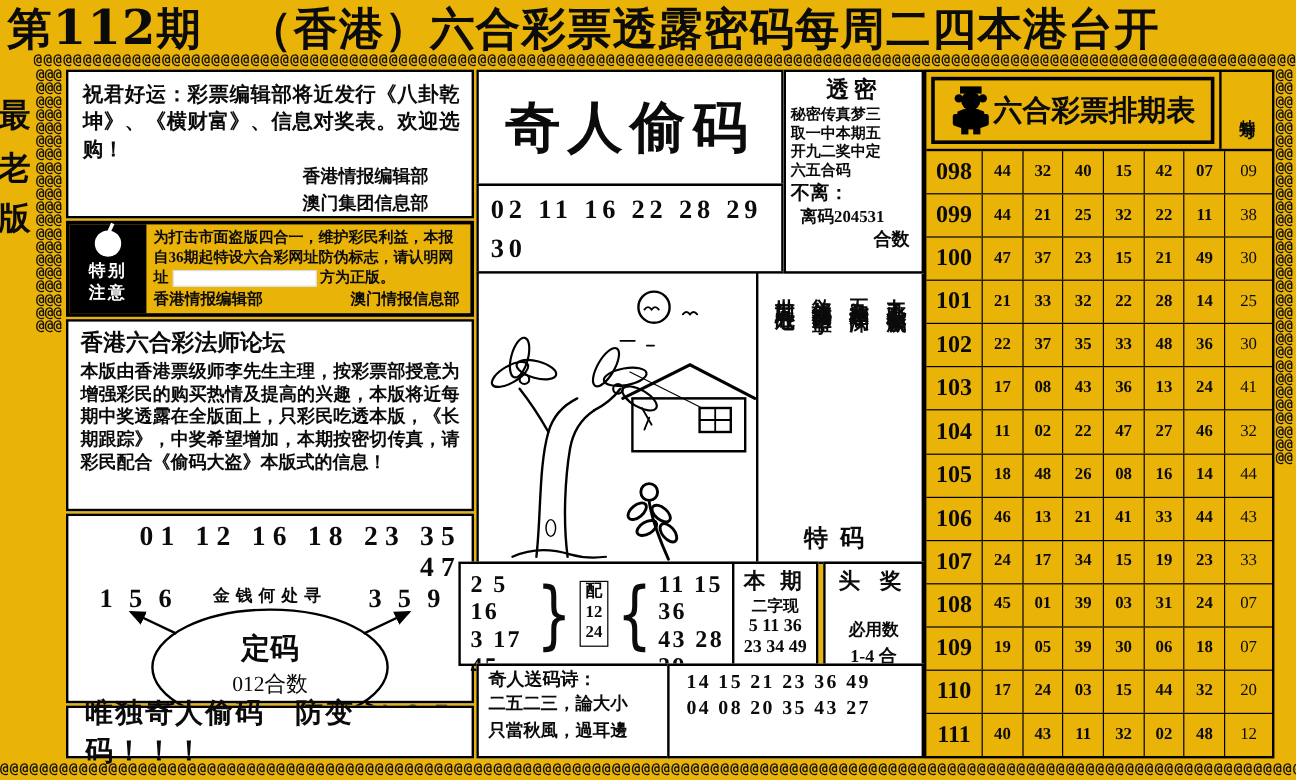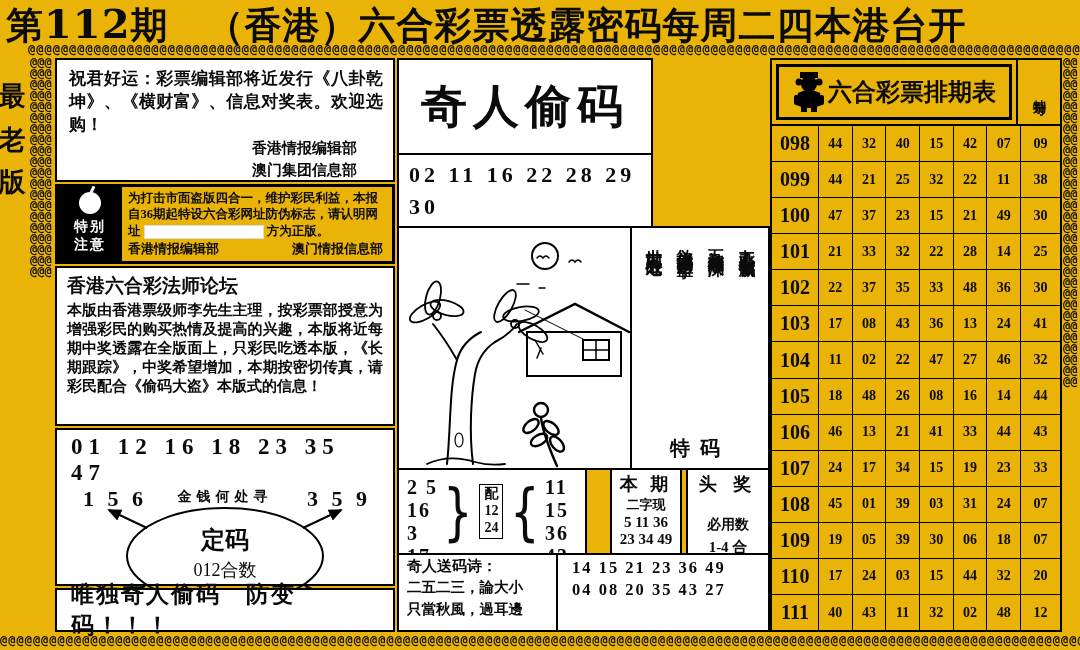--- a/index.html
+++ b/index.html
@@ -32,21 +32,21 @@
   .redact{display:inline-block;width:118px;height:12px;background:#fff;border:1px solid #ddd;
           vertical-align:middle;}
   .notice-foot{display:flex;justify-content:space-between;font-size:13px;font-weight:900;
                margin-top:2px;padding-right:4px;}
   
   .forum{left:55px;top:266px;width:340px;height:160px;padding:5px 10px;}
   .forum .t{font-size:19px;font-weight:900;margin-bottom:2px;}
   .forum .p{font-size:15px;line-height:1.27;text-align:justify;font-weight:600;}
   
   .numsbox{left:55px;top:428px;width:340px;height:158px;padding:4px 8px;}
-  .numsbox .row{font-size:23px;font-weight:700;letter-spacing:6px;padding-left:6px;}
+  .numsbox .row{font-size:23px;font-weight:700;letter-spacing:6px;padding-left:6px;text-align:right;}
   .diagram{position:relative;width:100%;height:122px;}
   .diagram svg{position:absolute;left:50%;top:8px;transform:translateX(-50%);}
   .dg-corner{position:absolute;font-size:22px;font-weight:700;letter-spacing:4px;}
   .dg-arc{position:absolute;left:50%;top:2px;transform:translateX(-50%);font-size:14px;
           font-weight:700;letter-spacing:5px;white-space:nowrap;}
   .dg-c1{position:absolute;left:50%;top:38px;transform:translateX(-50%);font-size:24px;
          font-weight:900;font-family:"Liberation Sans",sans-serif;}
   .dg-c2{position:absolute;left:50%;top:72px;transform:translateX(-50%);font-size:18px;
          font-weight:400;white-space:nowrap;}
   
@@ -64,21 +64,21 @@
   .poem-cols .col{writing-mode:vertical-rl;text-orientation:upright;font-size:16.5px;
                   font-weight:700;letter-spacing:2px;}
   .tema{text-align:center;font-size:20px;font-weight:900;letter-spacing:10px;padding-bottom:2px;}
   .toumi{left:653px;top:58px;width:117px;height:170px;padding:2px 4px;text-align:left;}
   .toumi .t{text-align:center;font-size:19px;font-weight:900;letter-spacing:4px;}
   .toumi .l{font-size:12.5px;font-weight:700;line-height:1.25;white-space:nowrap;}
   .toumi .buli{font-size:16px;font-weight:900;}
   .toumi .lima{font-size:14px;font-weight:700;padding-left:8px;}
   .toumi .heshu{font-size:15px;font-weight:700;text-align:right;padding-right:6px;}
   
-  .brace{left:397px;top:468px;width:190px;height:87px;display:flex;align-items:center;
+  .brace{left:382px;top:468px;width:230px;height:87px;display:flex;align-items:center;
          padding:2px 4px;}
   .brace .colnums{display:flex;flex-direction:column;justify-content:space-between;
                   height:72px;font-size:20px;font-weight:700;letter-spacing:2px;}
   .brace .bchar{font-size:62px;font-weight:400;font-family:"DejaVu Sans",sans-serif;
                 transform:scaleX(.75);line-height:1;}
   .peibox{border:1.5px solid #000;font-size:14px;font-weight:700;text-align:center;
           padding:1px 4px;line-height:1.2;margin:0 2px;}
   .benqi{left:610px;top:468px;width:72px;height:87px;text-align:center;padding-top:2px;}
   .benqi .t{font-size:18px;font-weight:900;letter-spacing:4px;}
   .benqi .s{font-size:13px;font-weight:700;}
@@ -102,21 +102,21 @@
   .sched-sp{width:42px;border-left:2px solid #000;display:flex;align-items:center;
             justify-content:center;writing-mode:vertical-rl;text-orientation:upright;
             font-size:13px;font-weight:700;letter-spacing:2px;}
   .sched-body{flex:1;display:flex;flex-direction:column;}
   .sched-row{flex:1;display:grid;grid-template-columns:46px repeat(6,1fr) 40px;
              border-top:1px solid #000;}
   .sched-row:first-child{border-top:none;}
   .sched-row .cell{border-left:1px solid #000;display:flex;align-items:center;
                    justify-content:center;font-size:14px;font-weight:600;}
   .sched-row .period{border-left:none;font-size:20px;font-weight:700;}
-  .sched-row .special{font-weight:700;}
+  .sched-row .special{font-weight:400;}
   svg{display:block;}
 </style>
 </head>
 <body>
 
 <div class="page">
 
   <div class="abs hdr">
     <span>第</span><span class="issue">112</span><span>期</span>　<span>（香港）六合彩票透露密码每周二四本港台开</span>
   </div>
@@ -244,20 +244,30 @@
   <div class="b poembox">
     <div class="poem-cols">
       <div class="col">九不出彩七赢钱，</div>
       <div class="col">五六相連學問深。</div>
       <div class="col">欲找玄機猜藍字，</div>
       <div class="col">世世同心六七旺。</div>
     </div>
     <div class="tema">特码</div>
   </div>
 
+  <div class="b toumi">
+    <div class="t">透密</div>
+    <div class="l">秘密传真梦三</div>
+    <div class="l">取一中本期五</div>
+    <div class="l">开九二奖中定</div>
+    <div class="l">六五合码</div>
+    <div class="buli">不离：</div>
+    <div class="lima">离码204531</div>
+    <div class="heshu">合数</div>
+  </div>
 
   <div class="b brace">
     <div class="colnums" style="margin-left:4px;">
       <span>2 5 16</span>
       <span>3 17 45</span>
     </div>
     <span class="bchar">}</span>
     <div class="peibox">
       <div>配</div>
       <div>12</div>

